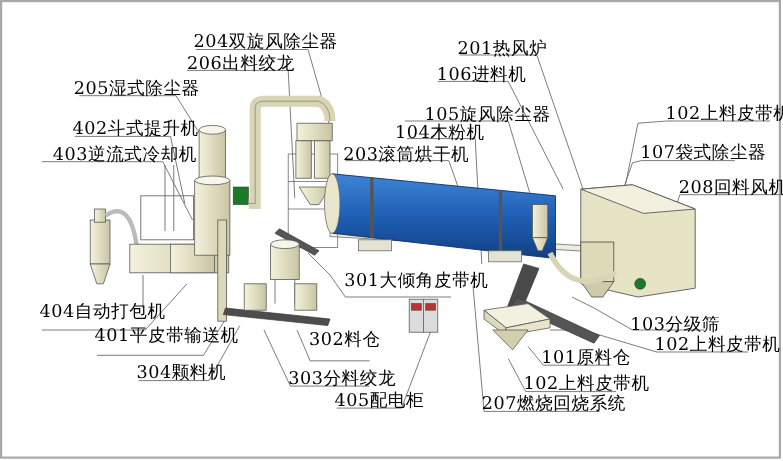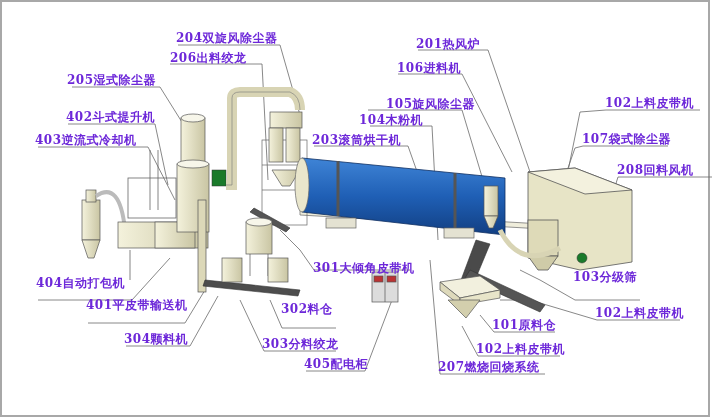--- a/index.html
+++ b/index.html
@@ -1,19 +1,19 @@
 <!DOCTYPE html>
 <html><head>
 <meta charset="utf-8">
 <style>
   html, body { margin:0; padding:0; background:#ffffff; }
   body { width:712px; height:419px; position:relative; overflow:hidden; font-family:"DejaVu Serif", serif; }
   #frame { position:absolute; left:0; top:0; width:710px; height:417px; border-left:2px solid #a8a8a8; border-top:2px solid #a8a8a8; border-right:2px solid #a8a8a8; border-bottom:2px solid #a8a8a8; box-sizing:border-box; }
   svg#art { position:absolute; left:0; top:0; }
-  .lbl { position:absolute; font-size:12px; font-weight:bold; color:#6d28d9; white-space:nowrap; letter-spacing:0.5px; line-height:14px; }
+  .lbl { position:absolute; font-size:16px; font-weight:normal; color:#000000; white-space:nowrap; letter-spacing:0.5px; line-height:14px; }
 </style>
 </head>
 <body>
 
 <div id="frame"></div>
 
 <svg id="art" width="712" height="419">
   <defs>
     <linearGradient id="drum" x1="0" y1="0" x2="0" y2="1">
       <stop offset="0" stop-color="#3f84d6"></stop>
@@ -170,33 +170,33 @@
     <line x1="385" y1="272" x2="385" y2="302"></line>
     <rect x="374" y="276" width="9" height="6" fill="#b33"></rect>
     <rect x="387" y="276" width="9" height="6" fill="#b33"></rect>
   </g>
 </svg>
 
 <div class="lbl" style="left:176px;top:31px">204双旋风除尘器</div>
 <div class="lbl" style="left:170px;top:51px">206出料绞龙</div>
 <div class="lbl" style="left:67px;top:73px">205湿式除尘器</div>
 <div class="lbl" style="left:66px;top:110px">402斗式提升机</div>
-<div class="lbl" style="left:35px;top:133px">403逆流式冷却机</div>
+<div class="lbl" style="left:48px;top:133px">403逆流式冷却机</div>
 <div class="lbl" style="left:416px;top:37px">201热风炉</div>
 <div class="lbl" style="left:397px;top:61px">106进料机</div>
 <div class="lbl" style="left:386px;top:97px">105旋风除尘器</div>
 <div class="lbl" style="left:359px;top:113px">104木粉机</div>
 <div class="lbl" style="left:312px;top:133px">203滚筒烘干机</div>
 <div class="lbl" style="left:605px;top:96px">102上料皮带机</div>
 <div class="lbl" style="left:582px;top:132px">107袋式除尘器</div>
 <div class="lbl" style="left:617px;top:163px">208回料风机</div>
-<div class="lbl" style="left:313px;top:261px">301大倾角皮带机</div>
+<div class="lbl" style="left:313px;top:248px">301大倾角皮带机</div>
 <div class="lbl" style="left:36px;top:276px">404自动打包机</div>
 <div class="lbl" style="left:86px;top:298px">401平皮带输送机</div>
 <div class="lbl" style="left:124px;top:332px">304颗料机</div>
 <div class="lbl" style="left:281px;top:302px">302料仓</div>
 <div class="lbl" style="left:262px;top:337px">303分料绞龙</div>
 <div class="lbl" style="left:304px;top:357px">405配电柜</div>
-<div class="lbl" style="left:573px;top:270px">103分级筛</div>
+<div class="lbl" style="left:573px;top:288px">103分级筛</div>
 <div class="lbl" style="left:595px;top:306px">102上料皮带机</div>
 <div class="lbl" style="left:492px;top:318px">101原料仓</div>
 <div class="lbl" style="left:476px;top:342px">102上料皮带机</div>
 <div class="lbl" style="left:438px;top:360px">207燃烧回烧系统</div>
 
 </body></html>

